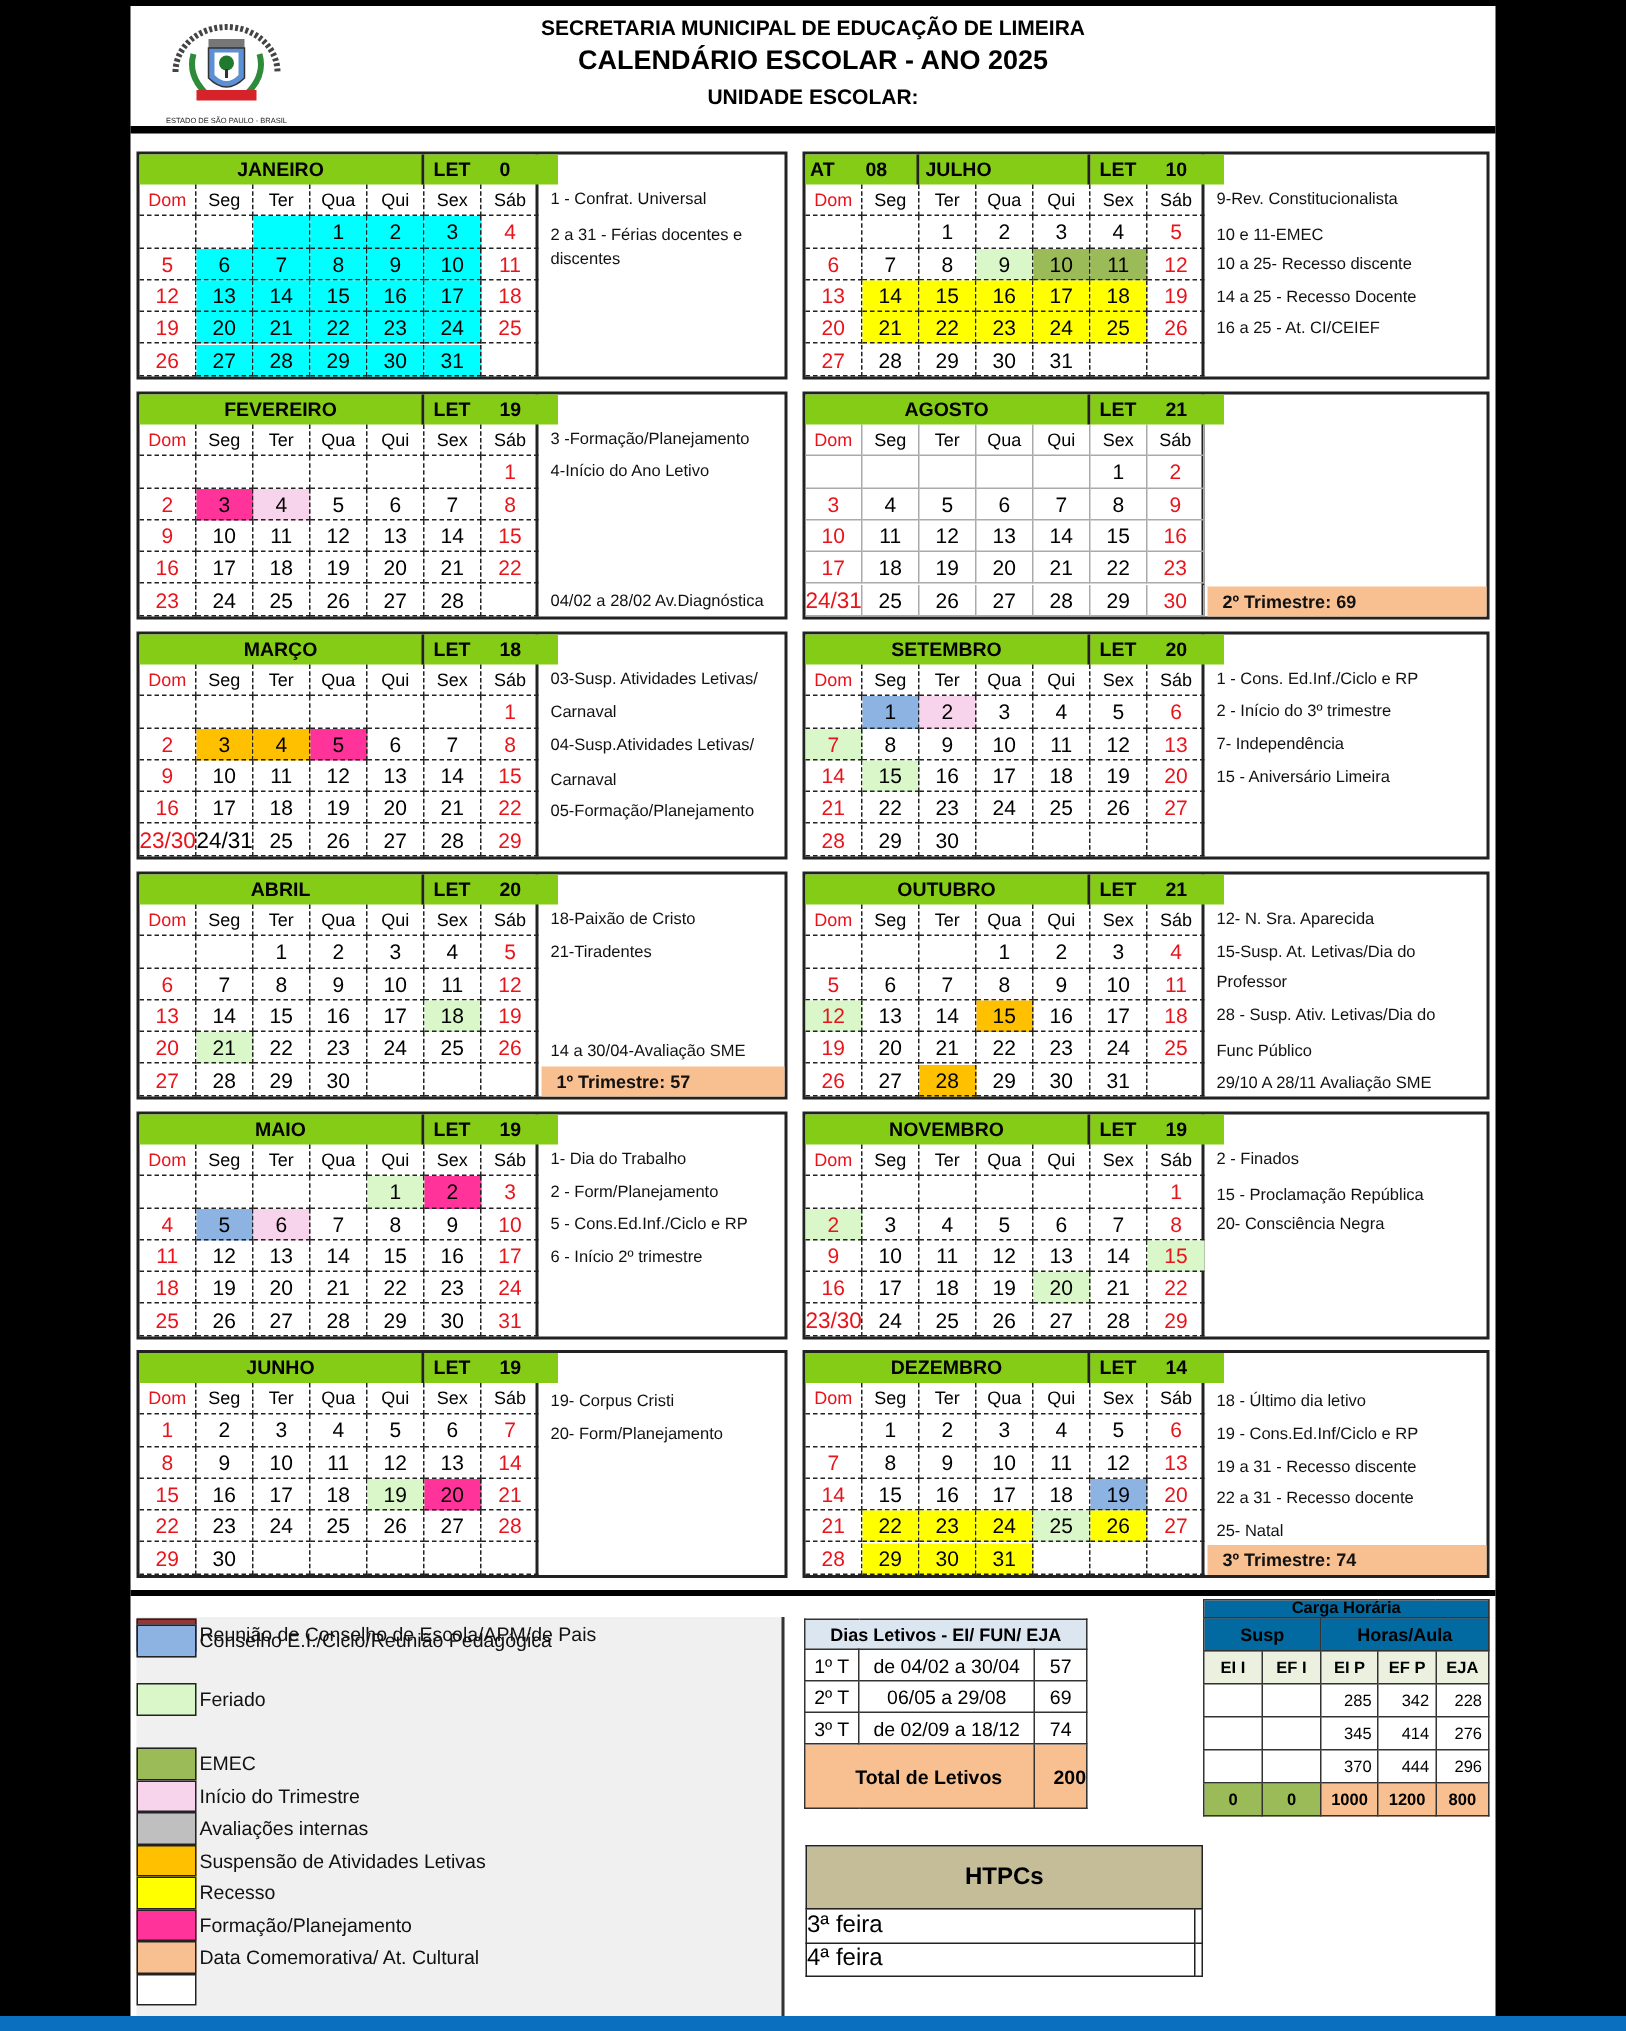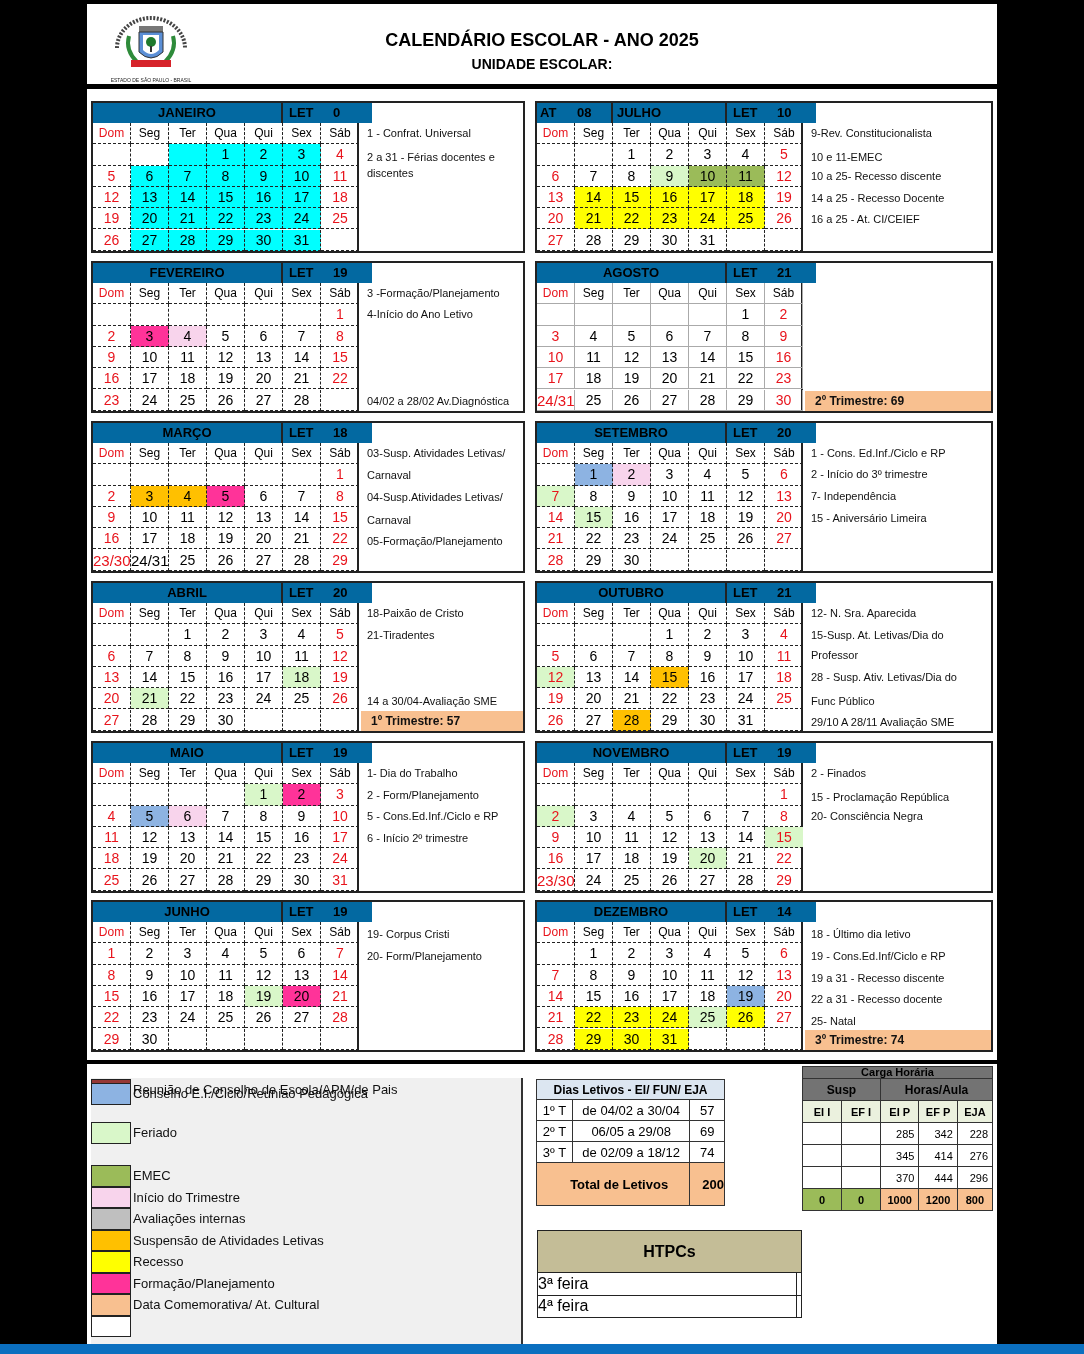--- a/index.html
+++ b/index.html
@@ -6,21 +6,21 @@
   body { width: 1084px; height: 1354px; background: #000; font-family: "Liberation Sans", sans-serif; position: relative; overflow: hidden; }
   .page { position: absolute; left: 87px; top: 4px; width: 910px; height: 1342px; background: #fff; }
   .bottom-bar { position: absolute; left: 0; top: 1344px; width: 1084px; height: 10px; background: #0b6fbf; }
   .logo { position: absolute; left: 16px; top: 6px; width: 96px; height: 76px; }
   .hdr1 { position: absolute; left: 0; width: 910px; text-align: center; font-weight: bold; }
   .thick-line { position: absolute; left: 0; width: 910px; height: 5px; background: #000; }
 
   .month { position: absolute; width: 434px; height: 152px; border: 2px solid #222; background: #fff; }
   .month.right { width: 458px; }
   .mgrid { position: absolute; left: 0; top: 0; width: 266px; height: 148px; border-right: 2px solid #222; }
-  .mhead { position: absolute; left: 0; top: 0; height: 20px; background: #0369a1; font-weight: bold; font-size: 13px; line-height: 20px; color: #000; }
+  .mhead { position: absolute; left: 0; top: 0; height: 20px; background: #84cc16; font-weight: bold; font-size: 13px; line-height: 20px; color: #000; }
   .mname { left: 0; width: 190px; text-align: center; border-right: 2px solid #222; }
   .mlet { left: 190px; width: 89px; padding-left: 6px; }
   .mlet span.v { position: absolute; left: 50px; }
   .at { left: 0; width: 76px; padding-left: 3px; border-right: 2px solid #222; }
   .at span.v { position: absolute; left: 40px; }
   .right .mname { left: 76px; width: 114px; text-align: left; padding-left: 4px; }
   .right .mname.center { left: 0; width: 190px; text-align: center; padding-left: 0;}
   .dayrow { position: absolute; left: 0; width: 266px; height: 21.3px; display: flex; }
   .dc { width: 38px; height: 100%; text-align: center; font-size: 14px; line-height: 21px; color: #000; border-right: 1.5px dashed #222; border-bottom: 1.5px dashed #222; }
   .dc:last-child { border-right: none; }
@@ -46,21 +46,21 @@
   .leg-sw { position: absolute; left: 0; top: 0; width: 40px; height: 21.5px; border: 1px solid #222; }
   .leg-lbl { position: absolute; left: 42px; top: 3px; font-size: 13px; color: #111; }
 
   table { border-collapse: collapse; }
   .dias { position: absolute; left: 449px; top: 1075px; width: 189px; font-size: 13px; }
   .dias td { border: 1px solid #333; text-align: center; height: 21px; }
   .dias .th { background: #dce6f1; font-weight: bold; font-size: 12px; height: 20px; }
   .dias .tot { background: #f8c090; font-weight: bold; height: 43px; padding-left: 12px; }
   .carga { position: absolute; left: 715px; top: 1062px; width: 191px; font-size: 11px; }
   .carga td { border: 1px solid #333; text-align: center; height: 22px; }
-  .carga .pk { background: #737373; font-weight: bold; font-size: 12px; }
+  .carga .pk { background: #0369a1; font-weight: bold; font-size: 12px; }
   .carga .t0 { height: 12px; font-size: 11px; line-height: 11px; }
   .carga .sub { background: #ebf1de; font-weight: bold; }
   .carga .gr { background: #9bbb59; font-weight: bold; }
   .carga .or { background: #f8c090; font-weight: bold; }
   .carga .num { text-align: right; padding-right: 4px; }
   .htpc { position: absolute; left: 450px; top: 1226px; width: 265px; font-size: 16px; }
   .htpc td { border: 1.5px solid #222; height: 22.5px; }
   .htpc .th { background: #c4bd97; font-weight: bold; text-align: center; height: 42px; }
 </style>
 </head>
@@ -74,20 +74,21 @@
       <path d="M36 22 H60 V42 Q48 54 36 42 Z" fill="#5b8fd6" stroke="#333" stroke-width="1"></path>
       <path d="M40 25 H56 V40 Q48 48 40 40 Z" fill="#fff"></path>
       <circle cx="48" cy="32" r="5" fill="#1f7a2e"></circle>
       <rect x="47" y="36" width="2" height="6" fill="#333"></rect>
       <path d="M26 26 Q22 40 34 52" stroke="#2e8b3a" stroke-width="4" fill="none"></path>
       <path d="M70 26 Q74 40 62 52" stroke="#2e8b3a" stroke-width="4" fill="none"></path>
       <rect x="28" y="50" width="40" height="7" fill="#d6232a"></rect>
       <text x="48" y="72" font-size="5" text-anchor="middle" fill="#222" font-family="Liberation Sans, sans-serif">ESTADO DE SÃO PAULO - BRASIL</text>
     </svg>
   </div>
+  <div class="hdr1" style="top:6px;font-size:14px;">SECRETARIA MUNICIPAL DE EDUCAÇÃO DE LIMEIRA</div>
   <div class="hdr1" style="top:26px;font-size:18px;">CALENDÁRIO ESCOLAR - ANO 2025</div>
   <div class="hdr1" style="top:52px;font-size:14px;">UNIDADE ESCOLAR:</div>
   <div class="thick-line" style="top:80px;"></div>
 
   <div id="months">
       <div class="month" style="left: 4px; top: 97px;">
         <div class="mgrid">
           <div class="mhead mname">JANEIRO</div>
           <div class="mhead mlet"><span>LET</span><span class="v">0</span></div>
           <div class="dayrow" style="top:20px">

